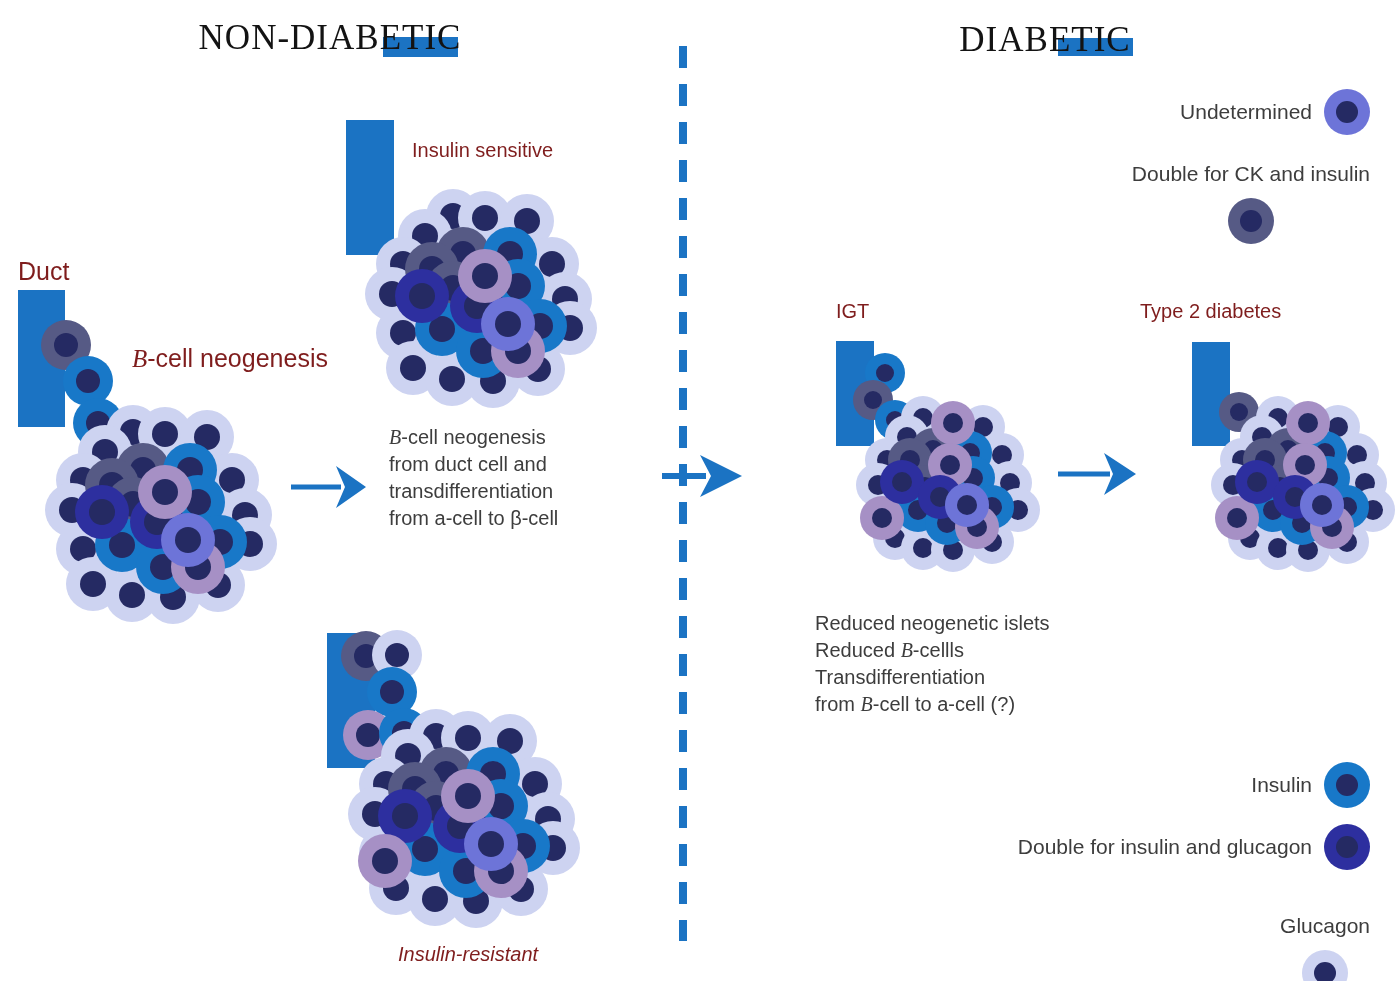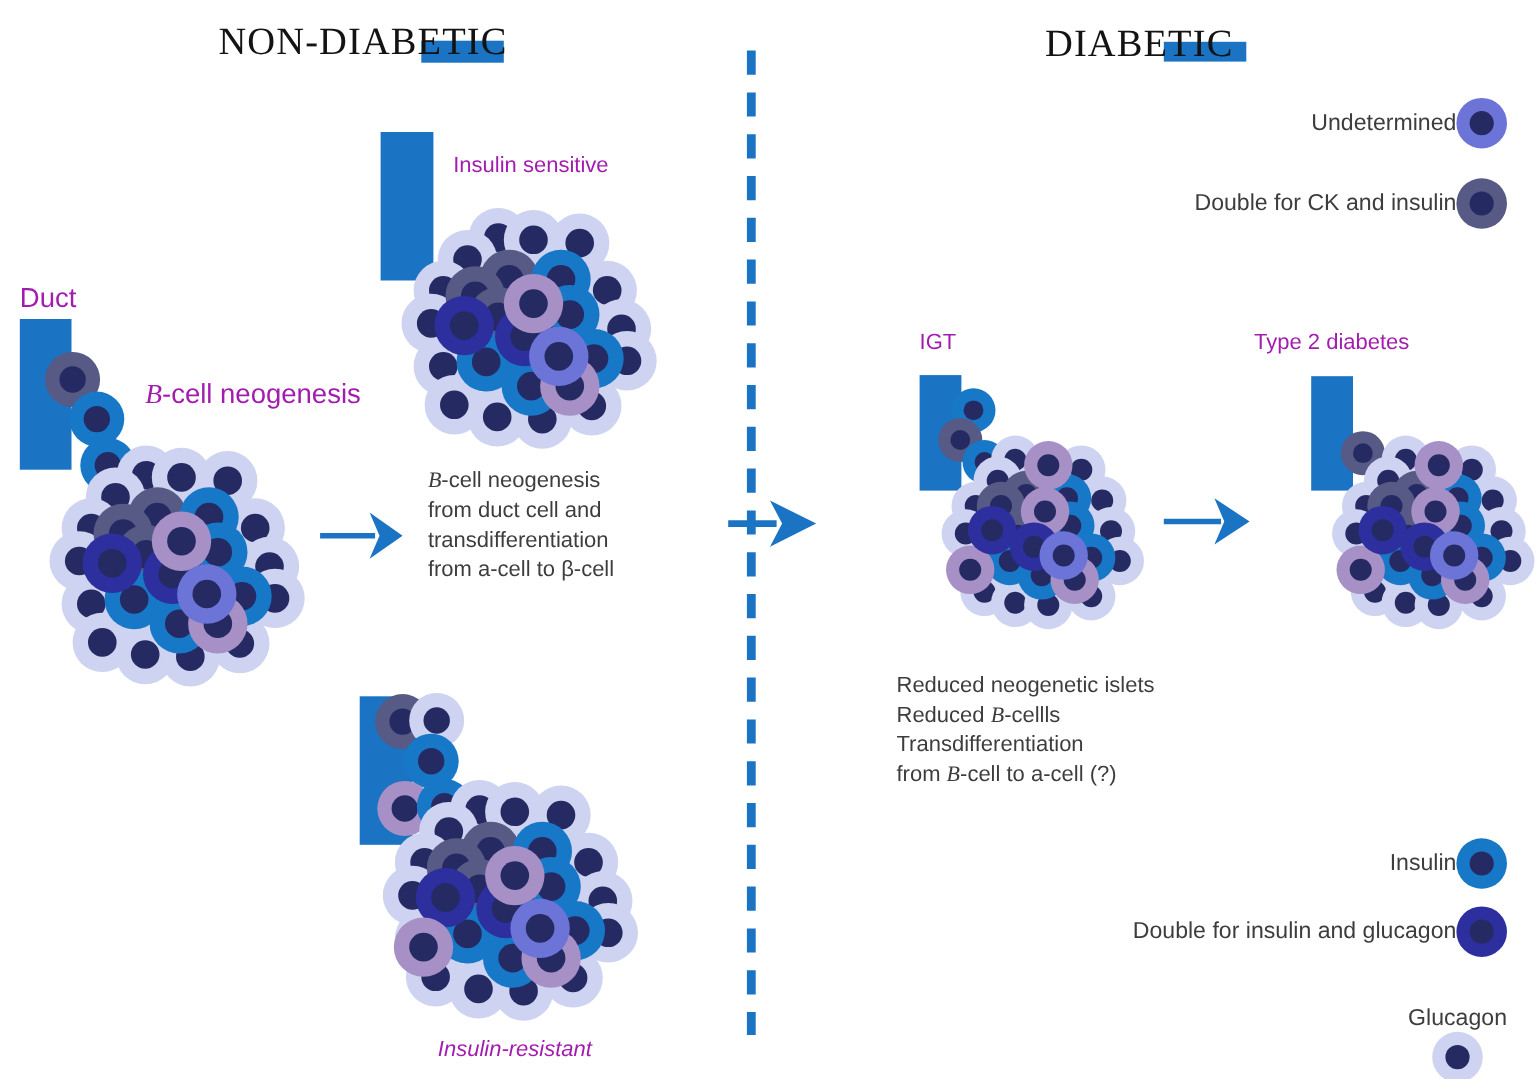--- a/index.html
+++ b/index.html
@@ -3,40 +3,40 @@
 <meta charset="utf-8">
 <style>
   :root{ --accent:#1b73c3; }
   html,body{margin:0;padding:0;background:#fff;}
   body{font-family:"Liberation Sans",sans-serif;color:#3d3d3d;}
   #canvas{position:relative;width:1400px;height:981px;background:#fff;overflow:hidden;}
   .abs{position:absolute;}
   #diagram-svg{position:absolute;left:0;top:0;z-index:1;}
   .title{font-family:"Liberation Serif",serif;font-size:35px;color:#131313;letter-spacing:1px;white-space:nowrap;z-index:3;}
   .hl{background:var(--accent);z-index:2;}
-  .label{font-size:20px;white-space:nowrap;z-index:3;color:#a21caf;}
+  .label{font-size:20px;white-space:nowrap;z-index:3;color:#7f1d1d;}
   .label-lg{font-size:25px;}
   .tblock{font-size:20px;line-height:27px;z-index:3;color:#3d3d3d;}
   .tblock div{white-space:nowrap;}
   i{font-style:italic;font-family:"Liberation Serif",serif;}
-  .lrow{position:absolute;right:30px;display:flex;align-items:center;gap:0;z-index:3;text-align:right;}
+  .lrow{position:absolute;right:30px;display:flex;align-items:center;gap:12px;z-index:3;text-align:right;}
   .llabel{font-size:21px;white-space:nowrap;color:#3d3d3d;}
   .swatch{width:46px;height:46px;border-radius:50%;display:flex;align-items:center;justify-content:center;flex:0 0 auto;}
   .dot{width:22px;height:22px;border-radius:50%;}
 </style>
 </head>
 <body>
 
 <div id="canvas">
 
   <div class="abs hl" style="left:383px;top:37px;width:75px;height:20px;"></div>
   <div class="abs hl" style="left:1058px;top:38px;width:75px;height:18px;"></div>
 
   <div class="abs title" style="left:190px;top:18px;width:280px;text-align:center;"><span>NON-DIABETIC</span></div>
-  <div class="abs title" style="left:950px;top:20px;width:190px;text-align:left;"><span>DIABETIC</span></div>
+  <div class="abs title" style="left:950px;top:20px;width:190px;text-align:center;"><span>DIABETIC</span></div>
 
   <svg id="diagram-svg" width="1400" height="981" viewBox="0 0 1400 981">
     <g>
       <rect x="18" y="290" width="47" height="137" style="fill:var(--accent)"></rect>
       <rect x="346" y="120" width="48" height="135" style="fill:var(--accent)"></rect>
       <rect x="327" y="633" width="48" height="135" style="fill:var(--accent)"></rect>
       <rect x="836" y="341" width="38" height="105" style="fill:var(--accent)"></rect>
       <rect x="1192" y="342" width="38" height="104" style="fill:var(--accent)"></rect>
     </g>
 
@@ -680,21 +680,21 @@
       <div><span>Transdifferentiation</span></div>
       <div><span>from </span><i>B</i><span>-cell to a-cell (?)</span></div>
     </div>
 
   <div class="lrow" style="top:89px;">
     <span class="llabel"><span>Undetermined</span></span>
     <span class="swatch" style="background: rgb(109, 116, 216);">
         <span class="dot" style="background: rgb(37, 42, 99);"></span>
       </span>
   </div>
-  <div class="lrow" style="top:162px;">
+  <div class="lrow" style="top:162px;flex-direction:column;">
     <span class="llabel"><span>Double for CK and insulin</span></span>
     <span class="swatch" style="background: rgb(86, 90, 133);">
         <span class="dot" style="background: rgb(37, 42, 99);"></span>
       </span>
   </div>
 
   <div class="lrow" style="top:762px;">
     <span class="llabel"><span>Insulin</span></span>
     <span class="swatch" style="background: rgb(24, 120, 200);">
         <span class="dot" style="background: rgb(37, 42, 99);"></span>

